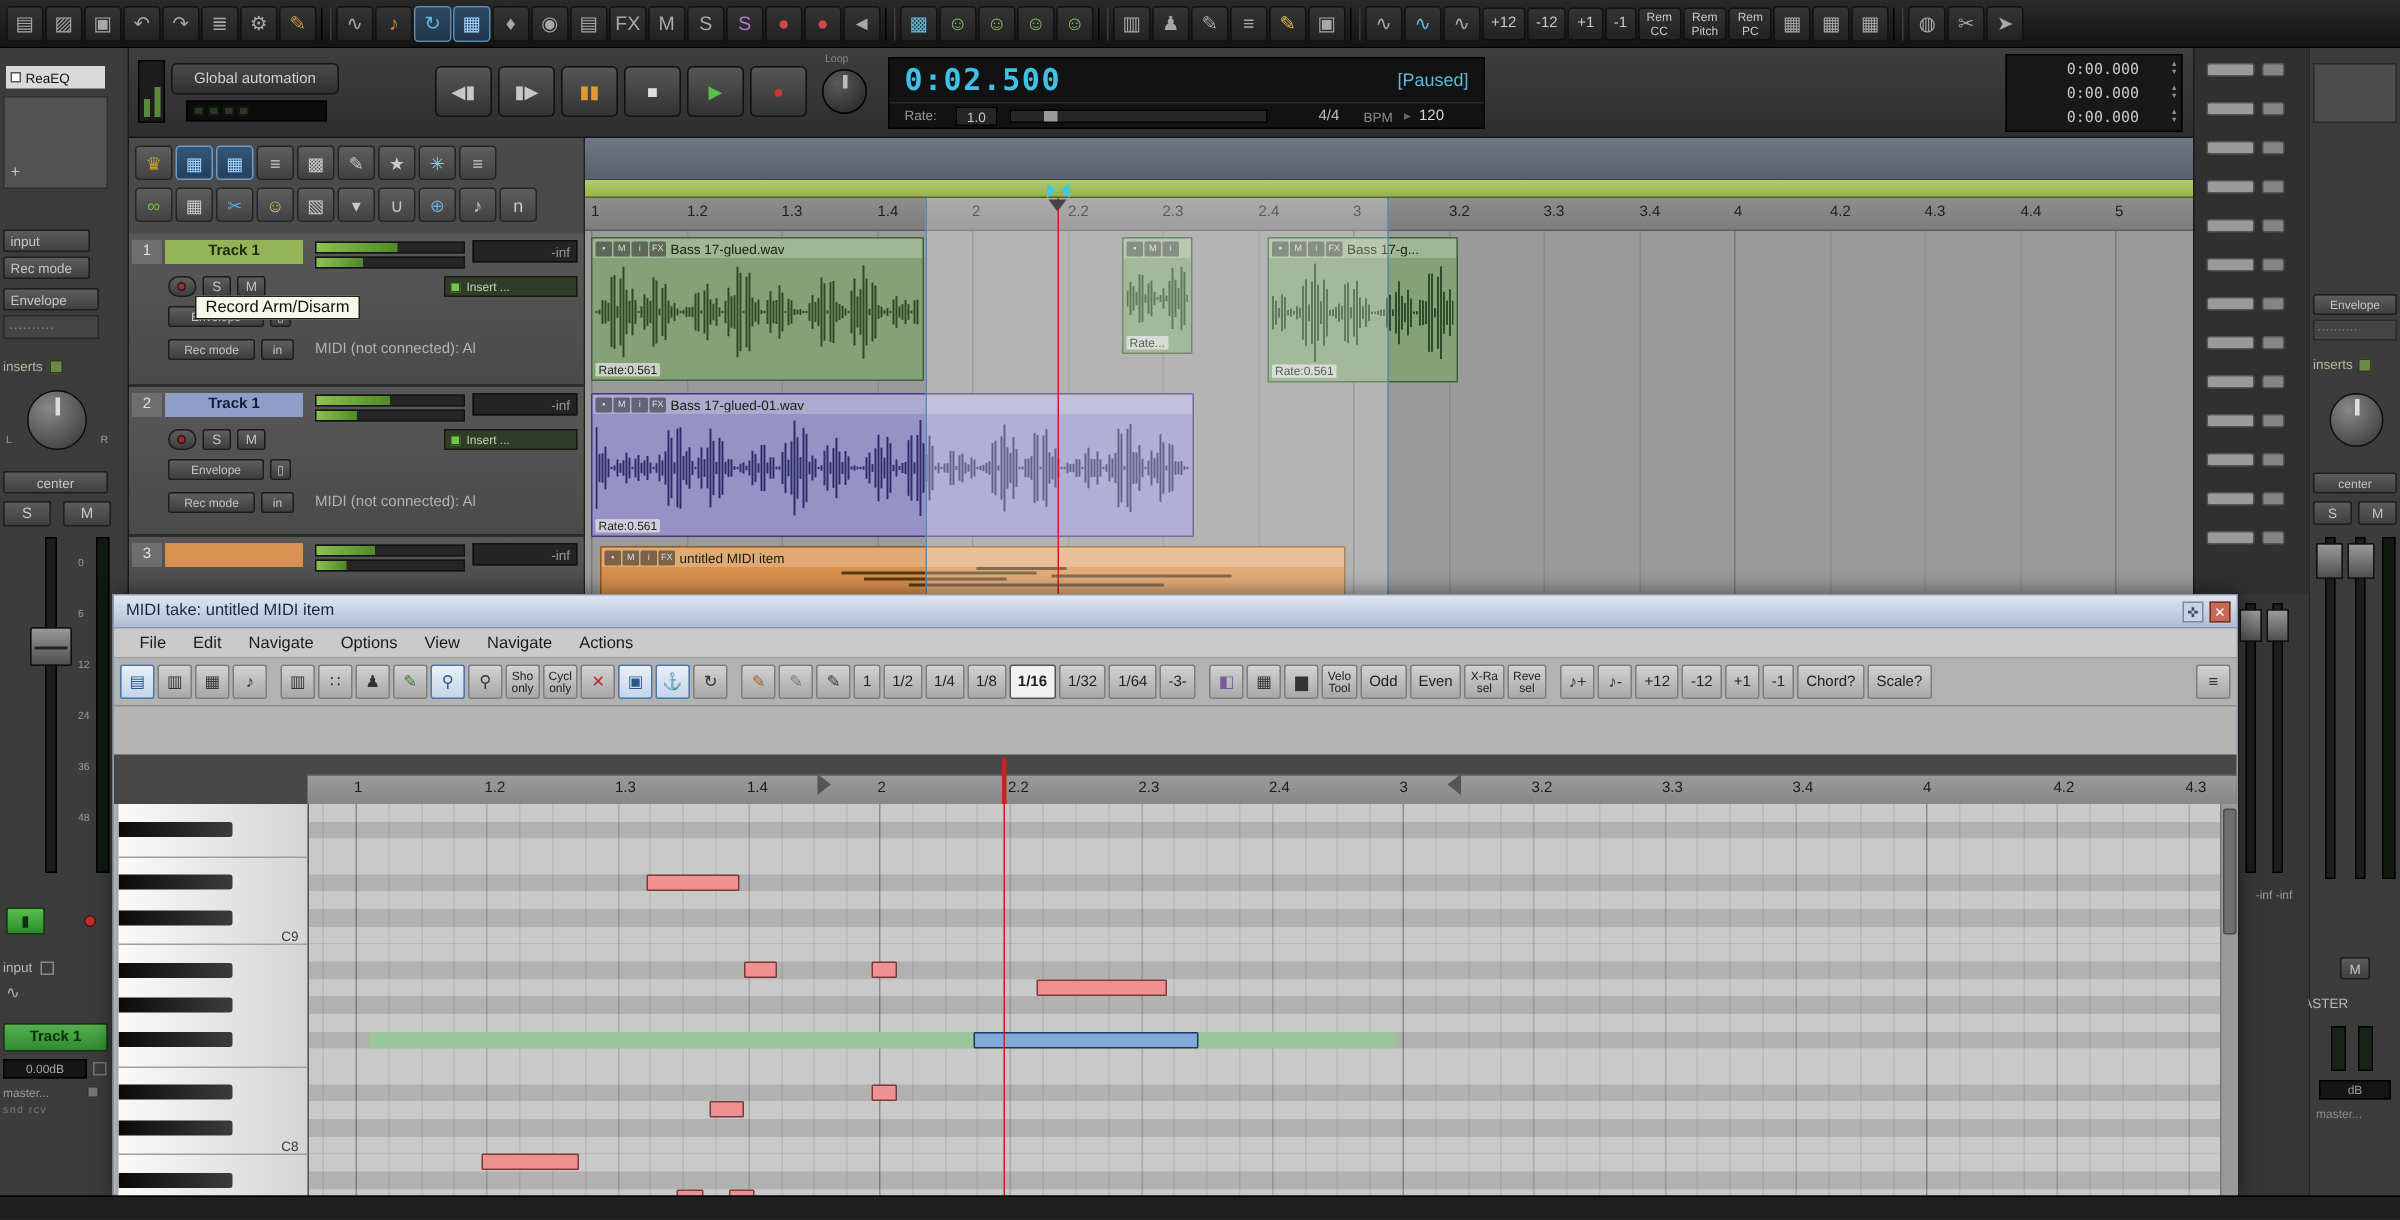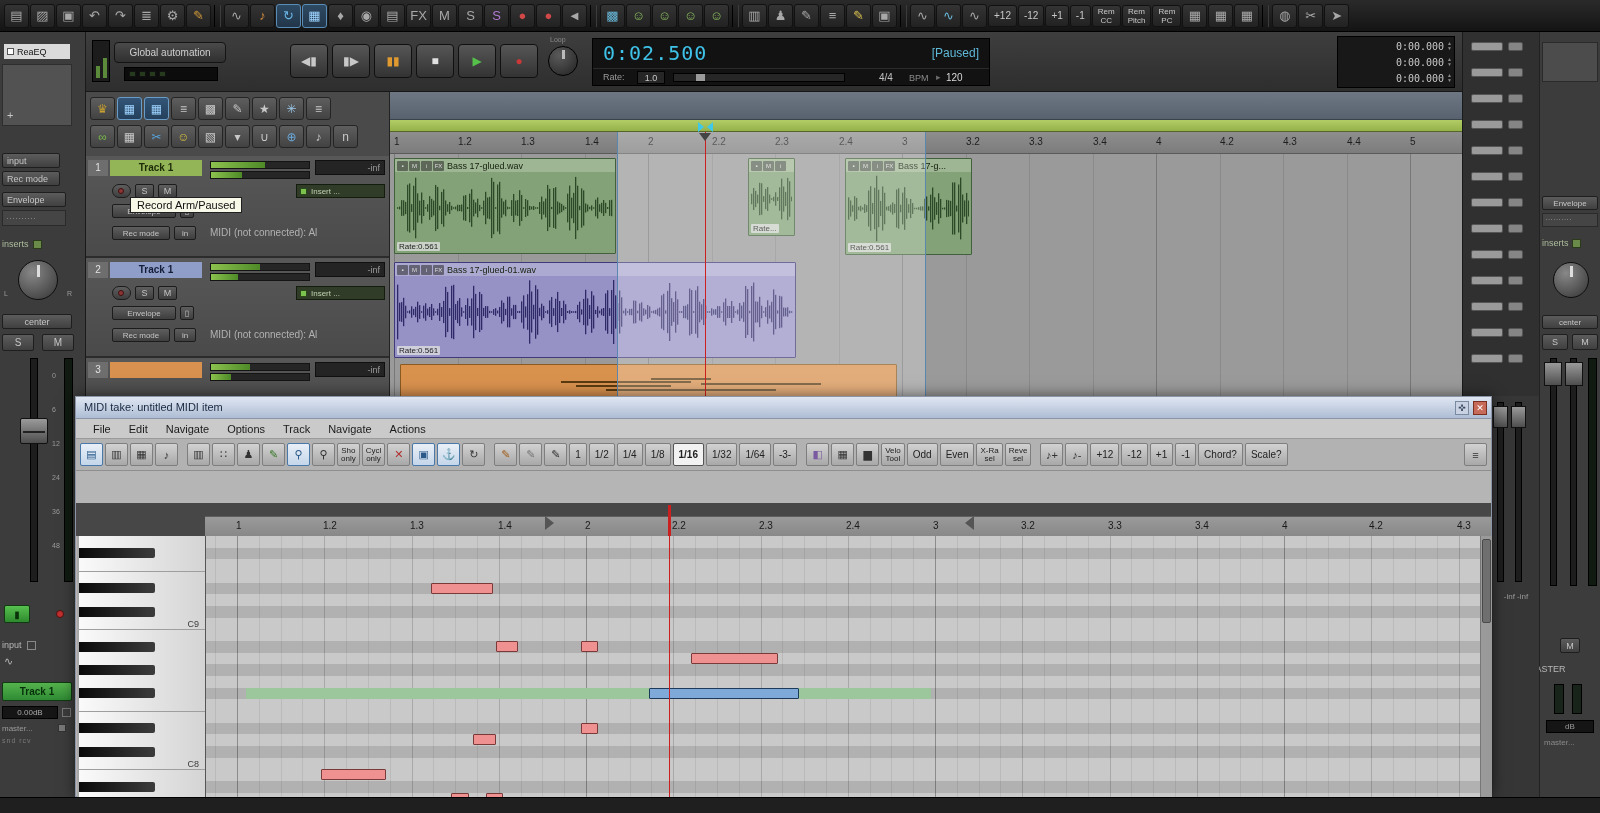--- a/index.html
+++ b/index.html
@@ -23,33 +23,33 @@
 .tp-mini i+i{left:10px;height:20px}
 #global-auto{left:28px;top:10px;width:112px;height:21px;background:linear-gradient(#4a4a4a,#303030);border:1px solid #141414;border-radius:4px;color:#cfcfcf;font-size:10px;display:flex;align-items:center;justify-content:center}
 #ga-led{left:38px;top:35px;width:94px;height:14px;background:#0c0c0c;border:1px solid #000;display:flex;gap:3px;align-items:center;padding:0 4px}
 #ga-led i{width:7px;height:6px;background:#263a1e;border:1px solid #111}
 #transport-buttons{left:204px;top:12px;display:flex;gap:4px}
 .tr-btn{width:38px;height:34px;background:linear-gradient(#565656,#333);border:1px solid #101010;border-radius:4px;color:#c8c8c8;font-size:12px;display:flex;align-items:center;justify-content:center}
 #loop-knob{left:462px;top:14px;width:30px;height:30px;border-radius:50%;background:radial-gradient(circle at 35% 30%,#5a5a5a,#222);border:1px solid #000}
 #loop-knob i{position:absolute;left:13px;top:3px;width:3px;height:9px;background:#bbb}
 #loop-label{left:464px;top:4px;font-size:7px;color:#8a8a8a}
 #time-panel{left:506px;top:6px;width:398px;height:48px;background:#121212;border:1px solid #000}
-#time-main{position:absolute;left:10px;top:2px;font-family:"DejaVu Sans Mono",monospace;font-size:20px;font-weight:normal;color:#3fc2e8;letter-spacing:1px}
+#time-main{position:absolute;left:10px;top:2px;font-family:"DejaVu Sans Mono",monospace;font-size:20px;font-weight:bold;color:#3fc2e8;letter-spacing:1px}
 #time-status{position:absolute;right:10px;top:7px;font-size:12px;color:#5fb8d8}
 #time-div{position:absolute;left:0;top:29px;width:100%;height:1px;background:#2a2a2a}
 #rate-label{position:absolute;left:10px;top:33px;font-size:9px;color:#9a9a9a}
 #rate-value{position:absolute;left:44px;top:32px;width:28px;height:13px;background:#262626;border:1px solid #000;color:#c8c8c8;font-size:9px;text-align:center;line-height:12px}
 #rate-slider{position:absolute;left:80px;top:34px;width:172px;height:9px;background:#262626;border:1px solid #000}
 #rate-handle{position:absolute;left:22px;top:0;width:9px;height:7px;background:#9a9a9a}
 #tsig{position:absolute;left:286px;top:33px;font-size:10px;color:#c0c0c0}
 #bpm-label{position:absolute;left:316px;top:34px;font-size:9px;color:#8a8a8a}
 #bpm-arrow{position:absolute;left:343px;top:33px;font-size:9px;color:#6a6a6a}
 #bpm-value{position:absolute;left:353px;top:33px;font-size:10px;color:#d8d8d8}
 #right-times{left:1251px;top:4px;width:118px;height:52px;background:#181818;border:1px solid #000;padding:1px 2px}
-.rt-row{display:flex;align-items:center;height:16px;justify-content:flex-end;gap:3px}
+.rt-row{display:flex;align-items:center;height:16px;justify-content:flex-end;gap:21px}
 .rt-val{font-family:"DejaVu Sans Mono",monospace;font-size:10px;color:#c8c8c8}
 .rt-arrows{display:flex;flex-direction:column;font-size:5px;color:#8a8a8a;line-height:5px}
 
 
 #left-dock{left:0;top:32px;width:86px;height:765px;background:#3c3c3c;border-right:1px solid #1a1a1a}
 .btn3d{background:linear-gradient(#5c5c5c,#404040);border:1px solid #1e1e1e;color:#c6c6c6;border-radius:2px}
 .ld-fx{left:4px;top:12px;width:66px;height:15px;background:#dadada;color:#111;font-size:9px;display:flex;align-items:center;gap:3px;padding:0 3px}
 .ld-check{width:7px;height:7px;border:1px solid #555;background:#fff}
 .ld-panel1{left:2px;top:32px;width:70px;height:62px;background:#525252;border:1px solid #2e2e2e}
 .ld-plus{position:absolute;left:4px;top:44px;color:#c8c8c8;font-size:11px}
@@ -954,20 +954,27 @@
             <rect x="384" y="17.473481326077724" width="1.3" height="31.053037347844555" fill="#2e2a68"></rect>
             <rect x="386" y="28.512135731739114" width="1.3" height="8.975728536521773" fill="#2e2a68"></rect>
             <rect x="388" y="28.74626360661758" width="1.3" height="8.507472786764845" fill="#2e2a68"></rect>
             <rect x="390" y="28.273761300190138" width="1.3" height="9.45247739961972" fill="#2e2a68"></rect>
             <rect x="392" y="31.71321401308905" width="1.3" height="2.573571973821899" fill="#2e2a68"></rect>
             <rect x="394" y="32.25" width="1.3" height="1.5" fill="#2e2a68"></rect>
           </svg></div>
         <div class="irate">Rate:0.561</div>
       </div>
       <div class="aitem" style="left: 10px; top: 272px; width: 497px; height: 60px; background: rgb(217, 145, 78); border-color: rgb(138, 90, 32);">
+        <div class="ihead">
+          <div class="iico">▪</div>
+          <div class="iico">M</div>
+          <div class="iico">i</div>
+          <div class="iico">FX</div>
+          <div class="iname">untitled MIDI item</div>
+        </div>
         <div class="iline" style="left: 160px; top: 16px; width: 130px;"></div>
         <div class="iline" style="left: 175px; top: 20px; width: 95px;"></div>
         <div class="iline" style="left: 205px; top: 24px; width: 170px;"></div>
         <div class="iline" style="left: 250px; top: 13px; width: 60px;"></div>
         <div class="iline" style="left: 300px; top: 18px; width: 120px;"></div>
       </div>
       <div style="position: absolute; top: 40px; bottom: 0px; left: 227px; width: 308px; background: rgba(255, 255, 255, 0.26);"></div>
       <div class="selline" style="left: 227px;"></div>
       <div class="selline" style="left: 535px;"></div>
       <div class="looptri" style="left: 308px; border-left: 6px solid rgb(64, 200, 232);"></div>
@@ -1068,21 +1075,21 @@
 
   <div id="midi-editor" class="r">
     <div id="me-title">MIDI take: untitled MIDI item</div>
     <div id="me-pin">✜</div>
     <div id="me-close">✕</div>
     <div id="me-menus">
         <div class="memenu">File</div>
         <div class="memenu">Edit</div>
         <div class="memenu">Navigate</div>
         <div class="memenu">Options</div>
-        <div class="memenu">Track</div>
+        <div class="memenu">View</div>
         <div class="memenu">Navigate</div>
         <div class="memenu">Actions</div>
       </div>
     <div id="me-toolbar">
         <div class="mt-icn on" style="color: rgb(42, 90, 138);">▤</div>
         <div class="mt-icn">▥</div>
         <div class="mt-icn">▦</div>
         <div class="mt-icn">♪</div>
         <div class="mt-sep"></div>
         <div class="mt-icn">▥</div>
@@ -1283,16 +1290,16 @@
         </div>
       <div id="me-scroll">
         <div id="me-thumb"></div>
       </div>
     </div>
   <div class="seltri-l" style="left: 469px;"></div>
       <div class="seltri-r" style="left: 889px;"></div>
       <div style="position: absolute; left: 592px; top: 108px; width: 3px; height: 31px; background: rgb(204, 32, 32);"></div>
     </div>
 
-  <div id="tooltip" class="r">Record Arm/Paused</div>
+  <div id="tooltip" class="r">Record Arm/Disarm</div>
   <div id="statusbar" class="r"></div>
 
 </div>
 
 </body></html>

